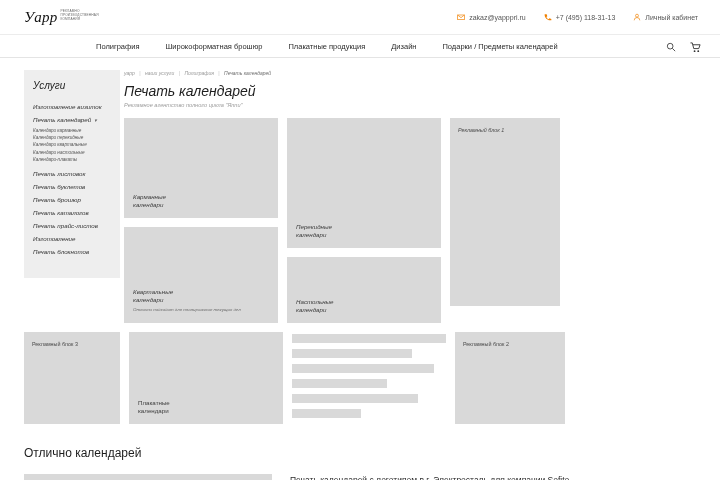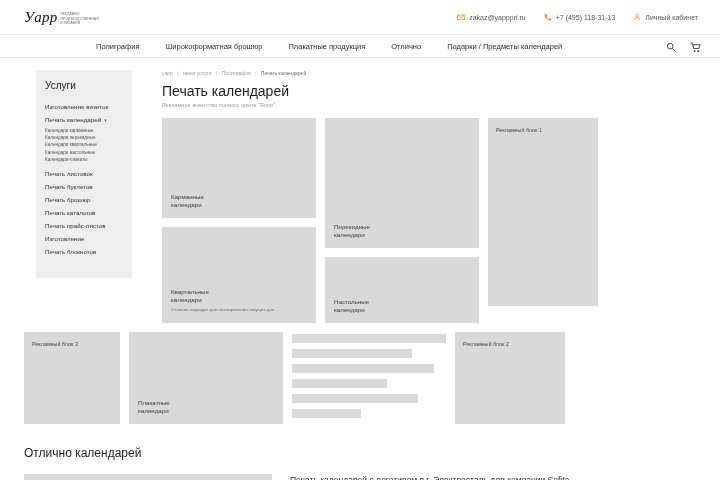--- a/index.html
+++ b/index.html
@@ -11,21 +11,21 @@
     font-family: "Liberation Sans", sans-serif;
     color: #333;
   }
   .page { position: relative; width: 720px; height: 480px; background: #fff; }
 
   
   .topbar {
     display: flex; align-items: center;
     height: 34px; padding: 0 22px 0 24px;
   }
-  .logo { display: flex; align-items: flex-end; gap: 3px; }
+  .logo { display: flex; align-items: flex-start; gap: 3px; }
   .logo-word {
     font-family: "Liberation Serif", serif;
     font-size: 15px; font-style: italic; color: #111; letter-spacing: .2px;
   }
   .logo-sub {
     font-size: 3.2px; line-height: 4.4px; color: #666; max-width: 56px;
     letter-spacing: .2px; text-transform: uppercase;
   }
   .top-contacts {
     margin-left: auto; display: flex; align-items: center; gap: 18px;
@@ -39,21 +39,21 @@
   
   .navbar {
     height: 24px; border-top: 1px solid #ececec; border-bottom: 1px solid #e4e4e4;
     display: flex; align-items: center; padding: 0 22px 0 96px;
   }
   .nav-items { display: flex; align-items: center; gap: 26px; }
   .nav-item { font-size: 7.5px; color: #2b2b2b; white-space: nowrap; }
   .nav-right { margin-left: auto; display: flex; align-items: center; gap: 16px; }
 
   
-  .content { display: flex; padding: 12px 24px 0 36px; gap: 30px; }
+  .content { display: flex; padding: 12px 24px 0 24px; gap: 4px; font-style: italic; }
   .sidebar { width: 96px; flex: none; background: #eeeeee; padding: 10px 8px 14px 9px; height: 208px; }
   .sidebar-title { font-size: 10px; color: #222; margin-bottom: 9px; }
   .side-item { font-size: 6.2px; color: #333; padding: 3px 0; }
   .side-item.has-caret { display: flex; align-items: center; gap: 3px; }
   .caret { font-size: 5px; color: #666; }
   .subitems { margin: 1px 0 4px 0; }
   .sub-item { font-size: 4.6px; color: #555; padding: 1.1px 0; }
 
   .main { flex: 1; min-width: 0; }
   .breadcrumb { font-size: 5px; color: #9a9a9a; margin-bottom: 7px; }
@@ -133,21 +133,21 @@
         <span>Личный кабинет</span>
       </div>
     </div>
   </div>
 
   <div class="navbar">
     <div class="nav-items">
       <div class="nav-item">Полиграфия</div>
       <div class="nav-item">Широкоформатная брошюр</div>
       <div class="nav-item">Плакатные продукция</div>
-      <div class="nav-item">Отлично</div>
+      <div class="nav-item">Дизайн</div>
       <div class="nav-item">Подарки / Предметы календарей</div>
     </div>
     <div class="nav-right">
       <span class="ico">
         <svg width="10" height="10" viewBox="0 0 12 12">
             <circle cx="5" cy="5" r="3.4" fill="none" stroke="#333" stroke-width="1"></circle>
             <path d="M7.6 7.6L11 11" stroke="#333" stroke-width="1"></path>
           </svg>
       </span>
       <span class="ico">

